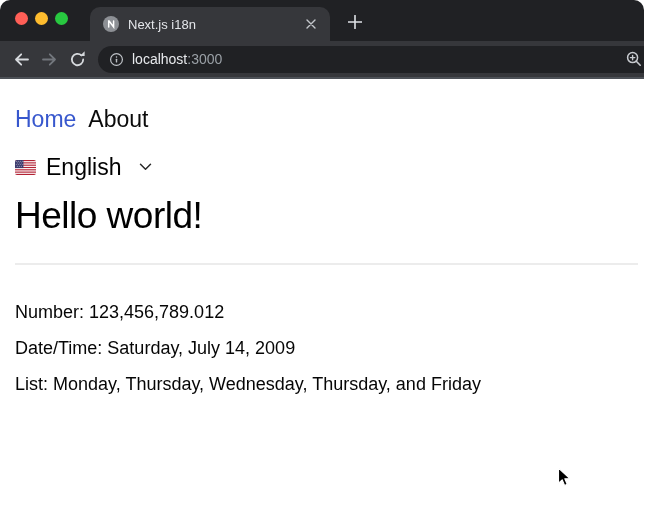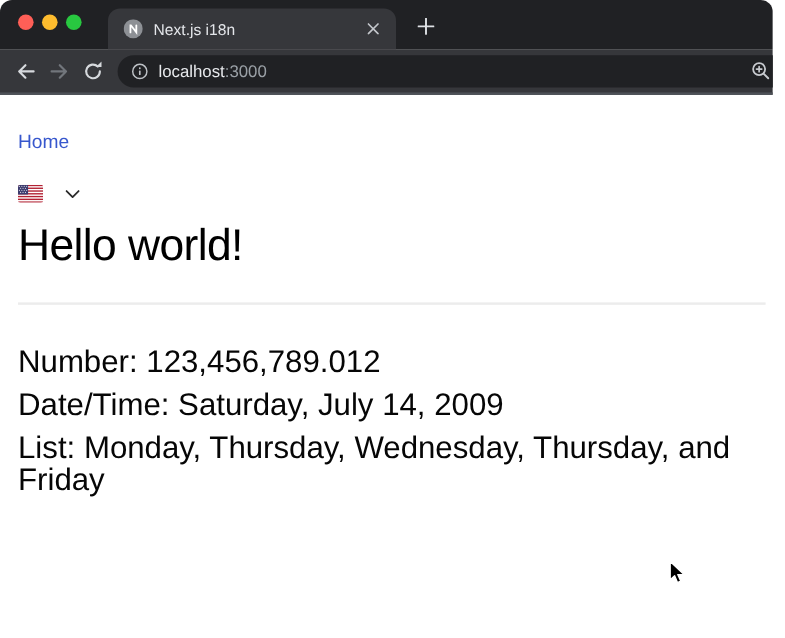--- a/index.html
+++ b/index.html
@@ -33,29 +33,29 @@
     flex:1;height:27px;background:#202124;border-radius:14px;
     margin-left:7px;margin-right:-12px;display:flex;align-items:center;
     padding:0 14px 0 11px;gap:8px;min-width:0;
   }
   .url{font-size:14px;white-space:nowrap;}
   .url .host{color:#e8eaed;}
   .url .port{color:#9aa0a6;}
   .zoom-ic{margin-left:auto;display:flex;flex:0 0 auto;}
   
   .content{padding:0 15px;position:relative;height:453px;box-sizing:border-box;color:#000;}
-  .site-nav{padding-top:27px;display:flex;gap:12px;font-size:16px;line-height:26px;}
+  .site-nav{padding-top:27px;display:flex;gap:12px;font-size:23px;line-height:26px;}
   .site-nav a{text-decoration:none;color:#0b0b0b;cursor:pointer;}
   .site-nav a.active{color:#3757cd;}
   .lang{margin-top:22px;display:flex;align-items:center;font-size:23px;line-height:26px;gap:10px;cursor:pointer;width:max-content;}
   .flag{display:inline-flex;border-radius:2px;overflow:hidden;line-height:0;}
   .lang .chev{margin-left:8px;display:inline-flex;}
   h1{margin:14px 0 12px;font-size:37px;line-height:44px;font-weight:400;color:#000;letter-spacing:-0.5px;}
   hr{border:none;border-top:2px solid #ececec;margin:25px -9px 0 0;}
-  .facts p{margin:0 0 10px;font-size:26px;line-height:26px;color:#060606;}
+  .facts p{margin:0 0 10px;font-size:18px;line-height:26px;color:#060606;}
   .facts{margin-top:34px;}
   .cursor{position:absolute;left:557px;top:467px;pointer-events:none;}
 </style>
 </head>
 <body>
 
 <div class="window">
 
   <div class="tabstrip">
     <div class="traffic">
@@ -128,20 +128,21 @@
           <path d="M6.6 4.4 V8.8 M4.4 6.6 H8.8" stroke="#c7cacf" stroke-width="1.4" stroke-linecap="round"></path>
         </svg>
       </span>
     </div>
   </div>
 
   <div class="content">
 
     <nav class="site-nav">
       <a class="active">Home</a>
+      <a>About</a>
     </nav>
 
     <div class="lang">
       <span class="flag">
         <svg width="21" height="15" viewBox="0 0 21 15">
           <rect width="21" height="15" fill="#ffffff"></rect>
           <g fill="#b22234">
             <rect y="0" width="21" height="1.154"></rect>
             <rect y="2.308" width="21" height="1.154"></rect>
             <rect y="4.615" width="21" height="1.154"></rect>
@@ -162,20 +163,21 @@
             <circle cx="1.2" cy="4.6" r="0.45"></circle>
               <circle cx="3.2" cy="4.6" r="0.45"></circle>
               <circle cx="5.2" cy="4.6" r="0.45"></circle>
               <circle cx="7.2" cy="4.6" r="0.45"></circle>
             <circle cx="2.2" cy="6.3" r="0.45"></circle>
               <circle cx="4.2" cy="6.3" r="0.45"></circle>
               <circle cx="6.2" cy="6.3" r="0.45"></circle>
           </g>
         </svg>
       </span>
+      <span>English</span>
       <span class="chev">
         <svg width="13" height="8" viewBox="0 0 13 8">
           <path d="M1.5 1.2 L6.5 6.2 L11.5 1.2" fill="none" stroke="#2b2b2b" stroke-width="1.5" stroke-linecap="round" stroke-linejoin="round"></path>
         </svg>
       </span>
     </div>
 
     <h1>Hello world!</h1>
 
     <hr>

